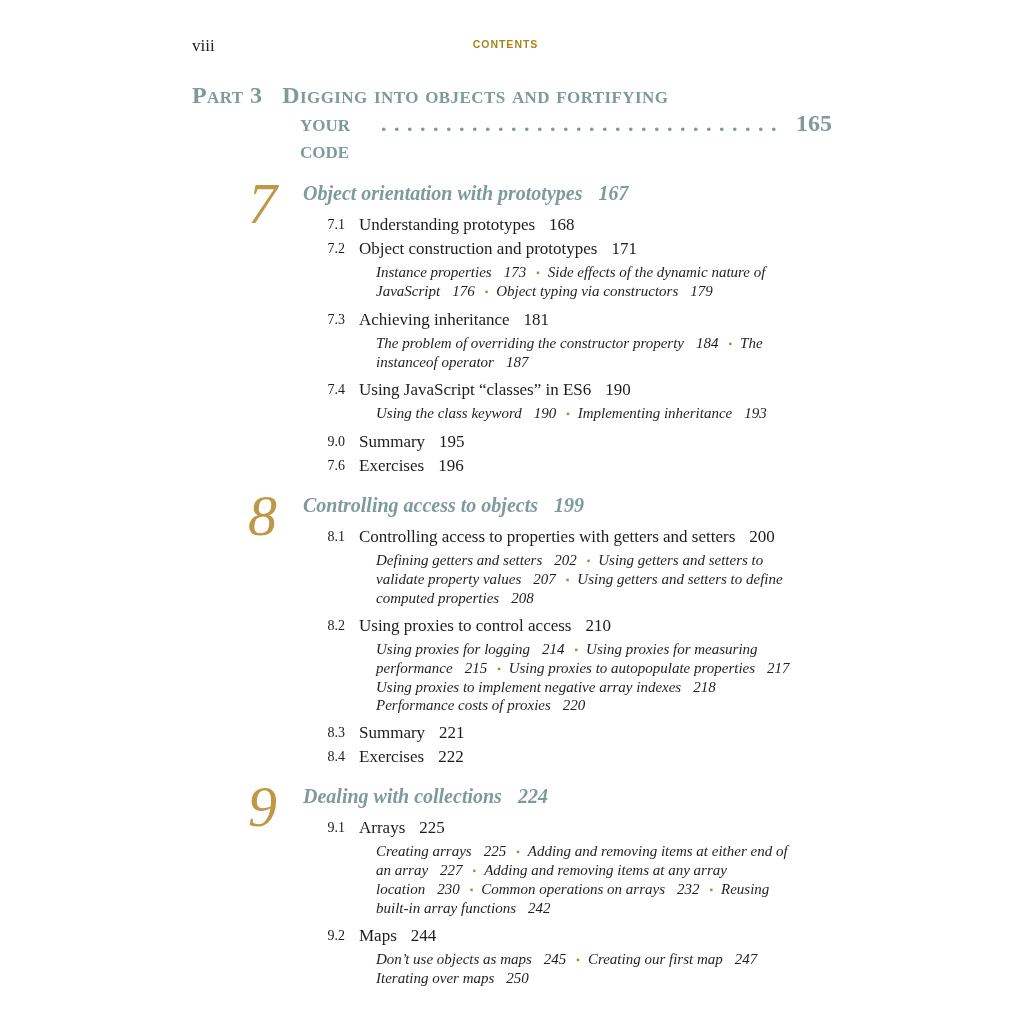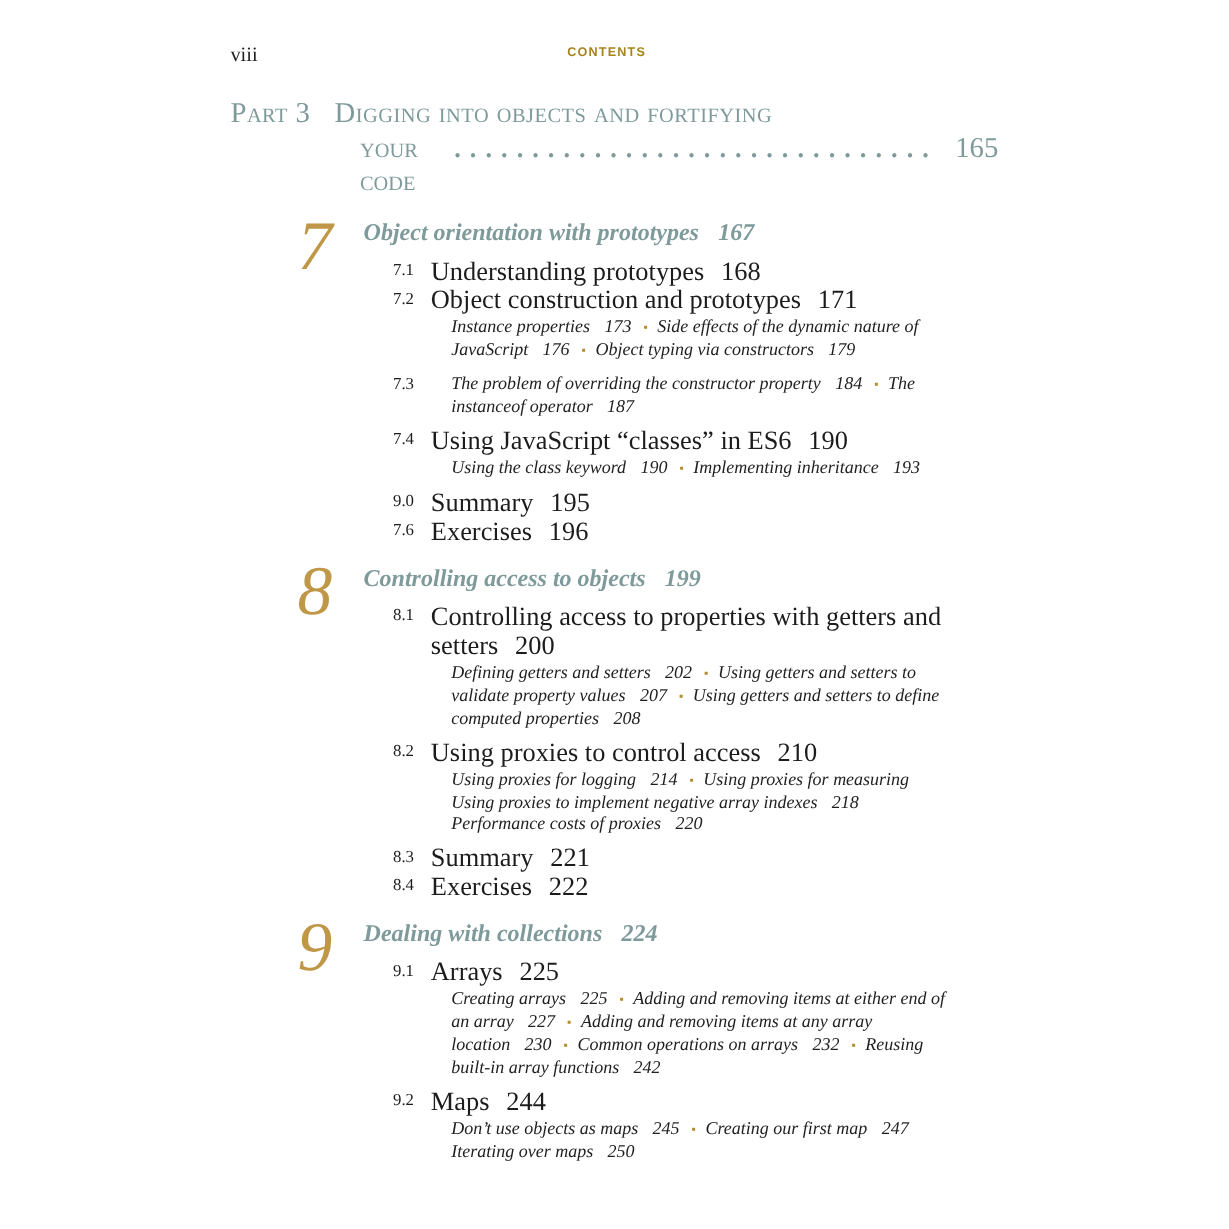--- a/index.html
+++ b/index.html
@@ -14,21 +14,21 @@
   
   .page-header{position:relative;margin-top:36px;height:18px;}
   .folio{position:absolute;left:0;top:0;font-size:17px;color:#222;}
   .running-head{
     position:absolute;left:0;right:13px;top:2px;text-align:center;
     font-family:"Liberation Sans",sans-serif;font-weight:bold;
     font-size:10.5px;letter-spacing:1px;color:#a8851c;
   }
 
   
-  .part-heading{margin-top:28px;color:#7e9a9b;font-weight:400;}
+  .part-heading{margin-top:28px;color:#7e9a9b;font-weight:700;}
   .part-line1{display:flex;align-items:baseline;font-variant:small-caps;
     font-size:24px;letter-spacing:0.4px;line-height:27px;}
   .part-label{margin-right:20px;}
   .part-line2{display:flex;align-items:baseline;margin-left:108px;margin-top:1px;
     font-variant:small-caps;font-size:24px;line-height:27px;gap:12px;}
   .leader{flex:1 1 auto;overflow:hidden;white-space:nowrap;margin:0 2px 0 6px;}
   .leader::after{
     content:". . . . . . . . . . . . . . . . . . . . . . . . . . . . . . . . . . . . . . . . . . . . . . . . . . . .";
     font-weight:bold;letter-spacing:1px;font-size:22px;
   }
@@ -42,21 +42,21 @@
     font-style:italic;font-size:58px;line-height:58px;color:#bf9746;
   }
   .ch-head{margin-left:111px;line-height:26px;margin-bottom:7px;
     font-style:italic;font-weight:600;font-size:20px;color:#7e9a9b;}
   .ch-page{margin-left:16px;text-align:right;}
 
   .section{display:flex;margin-left:123px;align-items:flex-start;}
   .sec-num{flex:0 0 30px;text-align:right;margin-right:14px;
     font-size:14px;line-height:24px;}
   .sec-body{flex:1 1 auto;}
-  .sec-line{font-size:22px;line-height:24px;}
+  .sec-line{font-size:17px;line-height:24px;}
   .sec-page{margin-left:14px;}
 
   .subs{margin:2px 0 7px 17px;}
   .sub-line{font-style:italic;font-size:15px;line-height:18px;color:#1f1f1f;}
   .sub-page{margin-left:12px;}
   .bullet{
     font-style:normal;color:#b38a2e;font-size:10px;
     margin:0 8px 0 10px;vertical-align:1px;
   }
 </style>
@@ -99,20 +99,21 @@
               <div class="sec-line"><span class="sec-title">Object construction and prototypes</span><span class="sec-page">171</span></div>
               <div class="subs">
                 <div class="sub-line"><span class="sub-entry">Instance properties</span><span class="sub-page">173</span><span class="bullet">▪</span><span class="sub-entry">Side effects of the dynamic nature of</span></div>
                 <div class="sub-line"><span class="sub-entry">JavaScript</span><span class="sub-page">176</span><span class="bullet">▪</span><span class="sub-entry">Object typing via constructors</span><span class="sub-page">179</span></div>
               </div>
             </div>
           </div>
           <div class="section">
             <div class="sec-num">7.3</div>
             <div class="sec-body">
+              <div class="sec-line"><span class="sec-title">Achieving inheritance</span><span class="sec-page">181</span></div>
               <div class="subs">
                 <div class="sub-line"><span class="sub-entry">The problem of overriding the constructor property</span><span class="sub-page">184</span><span class="bullet">▪</span><span class="sub-entry">The</span></div>
                 <div class="sub-line"><span class="sub-entry">instanceof operator</span><span class="sub-page">187</span></div>
               </div>
             </div>
           </div>
           <div class="section">
             <div class="sec-num">7.4</div>
             <div class="sec-body">
               <div class="sec-line"><span class="sec-title">Using JavaScript “classes” in ES6</span><span class="sec-page">190</span></div>
@@ -147,20 +148,21 @@
                 <div class="sub-line"><span class="sub-entry">computed properties</span><span class="sub-page">208</span></div>
               </div>
             </div>
           </div>
           <div class="section">
             <div class="sec-num">8.2</div>
             <div class="sec-body">
               <div class="sec-line"><span class="sec-title">Using proxies to control access</span><span class="sec-page">210</span></div>
               <div class="subs">
                 <div class="sub-line"><span class="sub-entry">Using proxies for logging</span><span class="sub-page">214</span><span class="bullet">▪</span><span class="sub-entry">Using proxies for measuring</span></div>
+                <div class="sub-line"><span class="sub-entry">performance</span><span class="sub-page">215</span><span class="bullet">▪</span><span class="sub-entry">Using proxies to autopopulate properties</span><span class="sub-page">217</span></div>
                 <div class="sub-line"><span class="sub-entry">Using proxies to implement negative array indexes</span><span class="sub-page">218</span></div>
                 <div class="sub-line"><span class="sub-entry">Performance costs of proxies</span><span class="sub-page">220</span></div>
               </div>
             </div>
           </div>
           <div class="section">
             <div class="sec-num">8.3</div>
             <div class="sec-body">
               <div class="sec-line"><span class="sec-title">Summary</span><span class="sec-page">221</span></div>
             </div>

